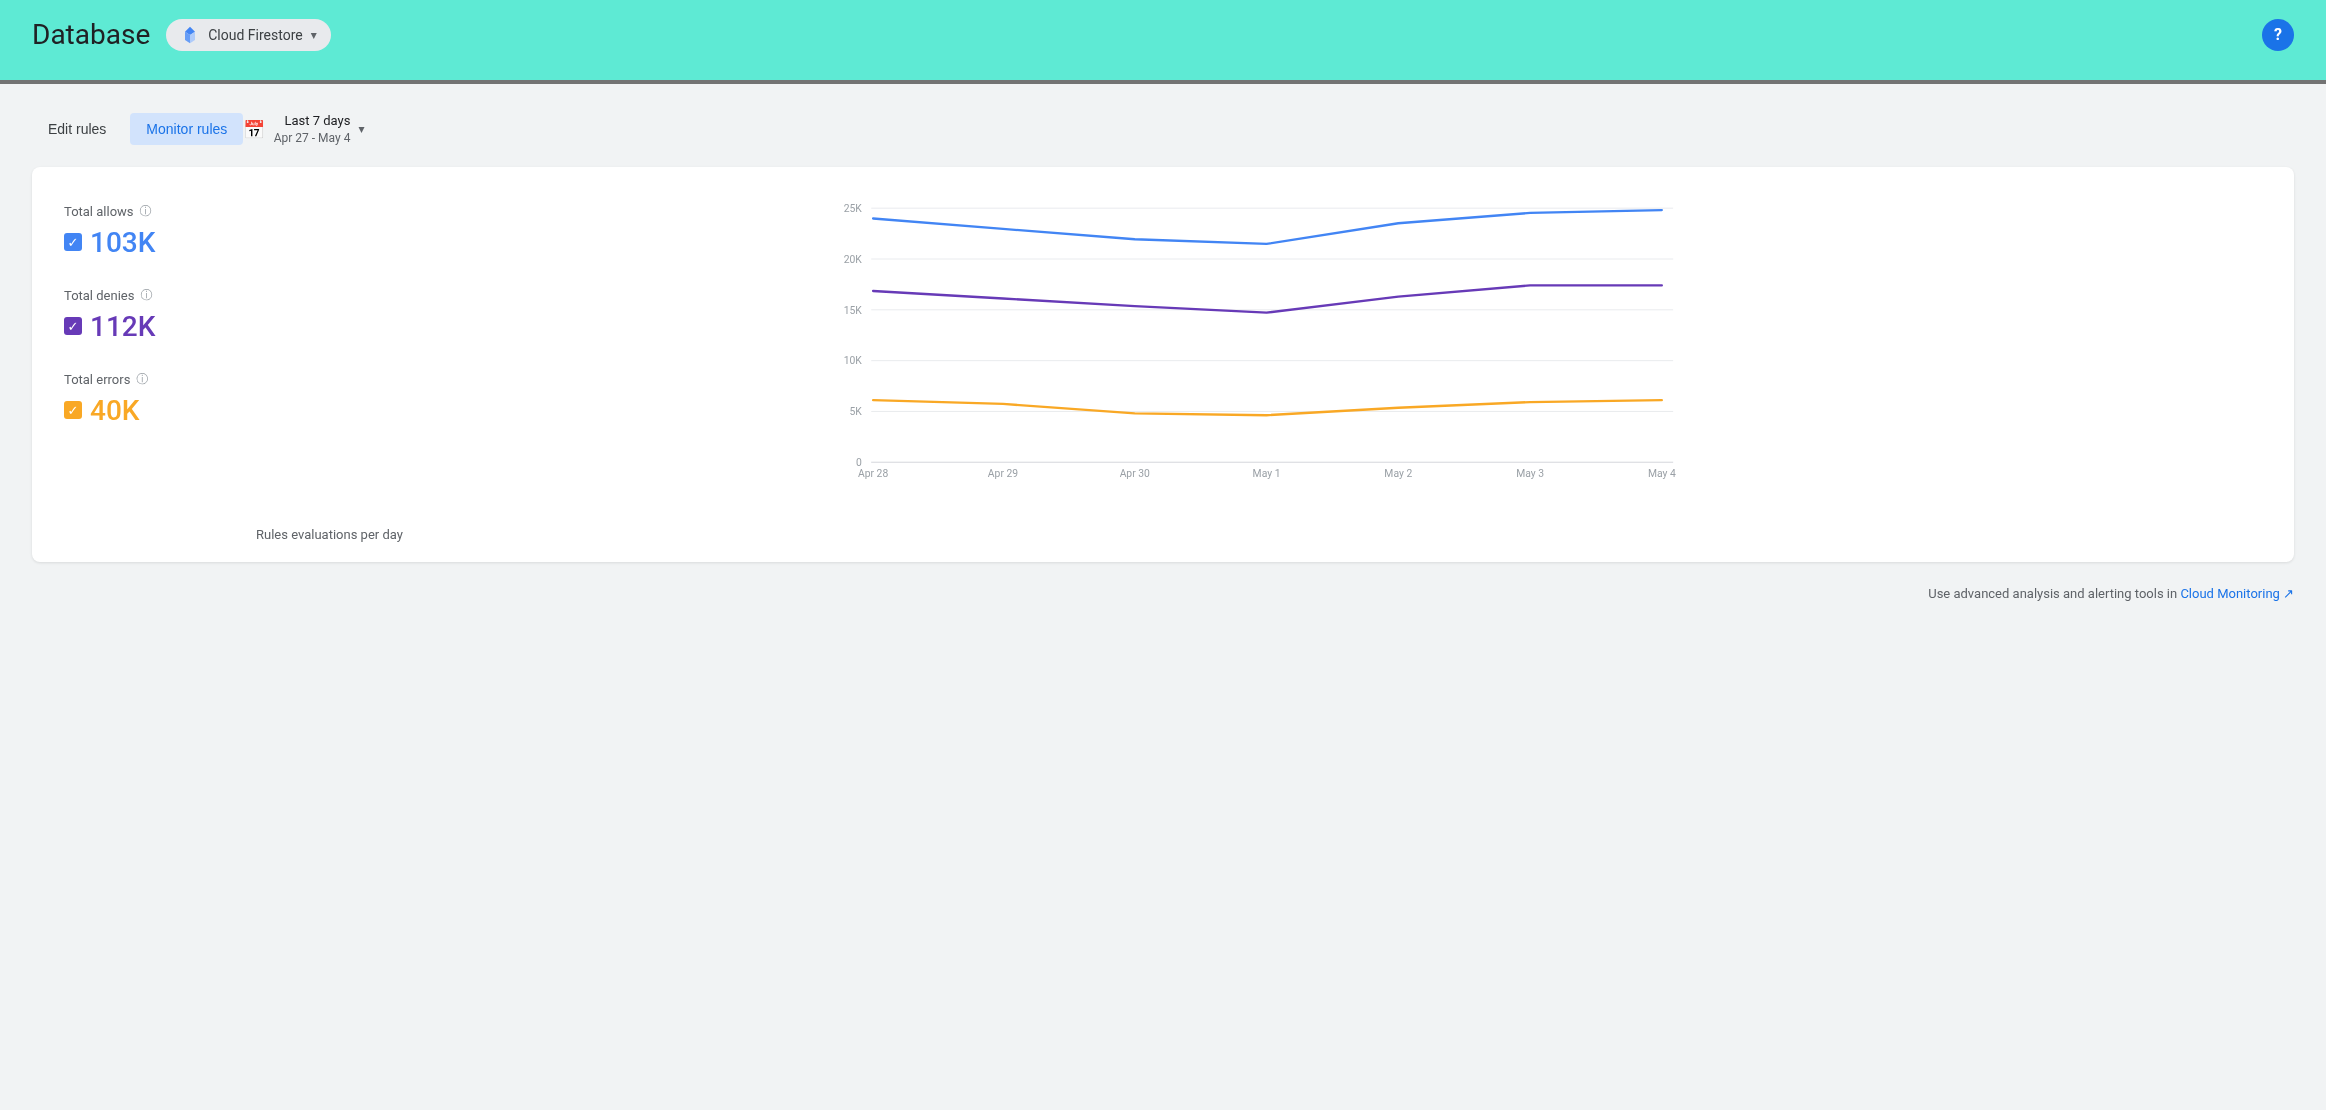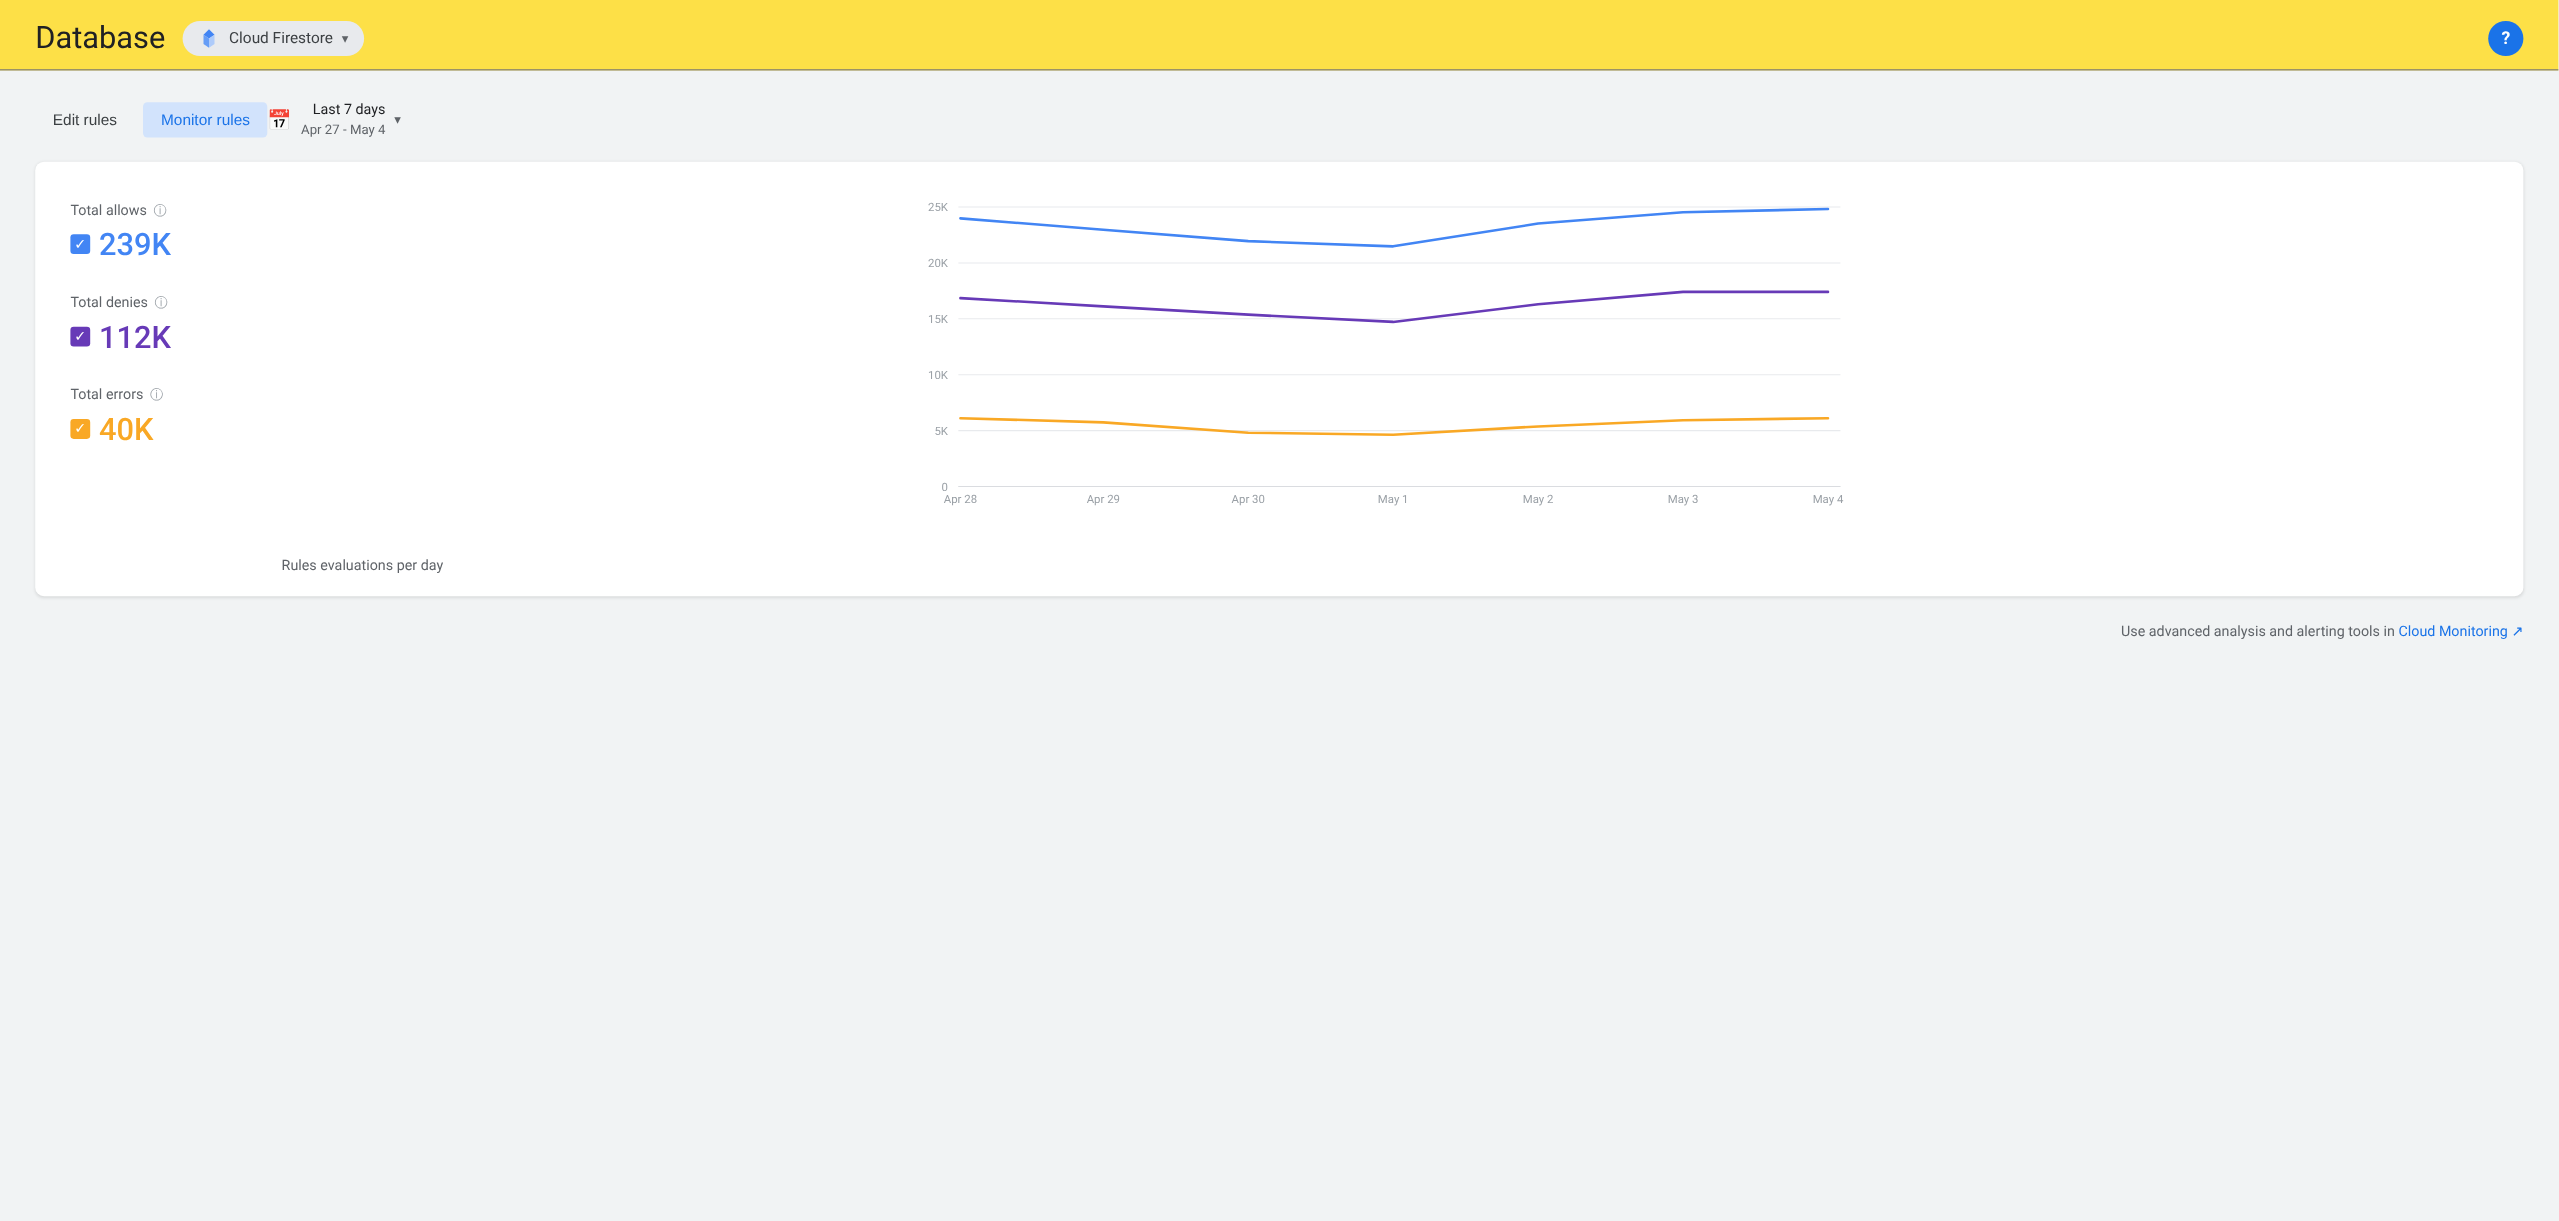--- a/index.html
+++ b/index.html
@@ -3,23 +3,23 @@
   <meta charset="utf-8">
   <style>
     * { box-sizing: border-box; margin: 0; padding: 0; }
     body {
       font-family: 'Google Sans', Roboto, Arial, sans-serif;
       background: #f1f3f4;
       color: #202124;
       min-height: 100vh;
     }
     .header {
-      background: #fde047;
-      padding: 18px 32px 0 32px;
-      border-bottom: 1px solid #737373;
+      background: #5eead4;
+      padding: 18px 32px 17px 32px;
+      border-bottom: 4px solid #737373;
     }
     .header-top {
       display: flex;
       align-items: center;
       justify-content: space-between;
       margin-bottom: 12px;
     }
     .header-left {
       display: flex;
       align-items: center;
@@ -268,21 +268,21 @@
   <div class="chart-card">
     <div class="chart-layout">
       <div class="chart-legend">
         <div class="legend-item">
           <div class="legend-label">
             <span>Total allows</span>
             <span class="legend-help">ⓘ</span>
           </div>
           <div class="legend-value-row">
             <div class="legend-checkbox color-blue">✓</div>
-            <span class="legend-value text-blue">239K</span>
+            <span class="legend-value text-blue">103K</span>
           </div>
         </div>
         <div class="legend-item">
           <div class="legend-label">
             <span>Total denies</span>
             <span class="legend-help">ⓘ</span>
           </div>
           <div class="legend-value-row">
             <div class="legend-checkbox color-purple">✓</div>
             <span class="legend-value text-purple">112K</span>

